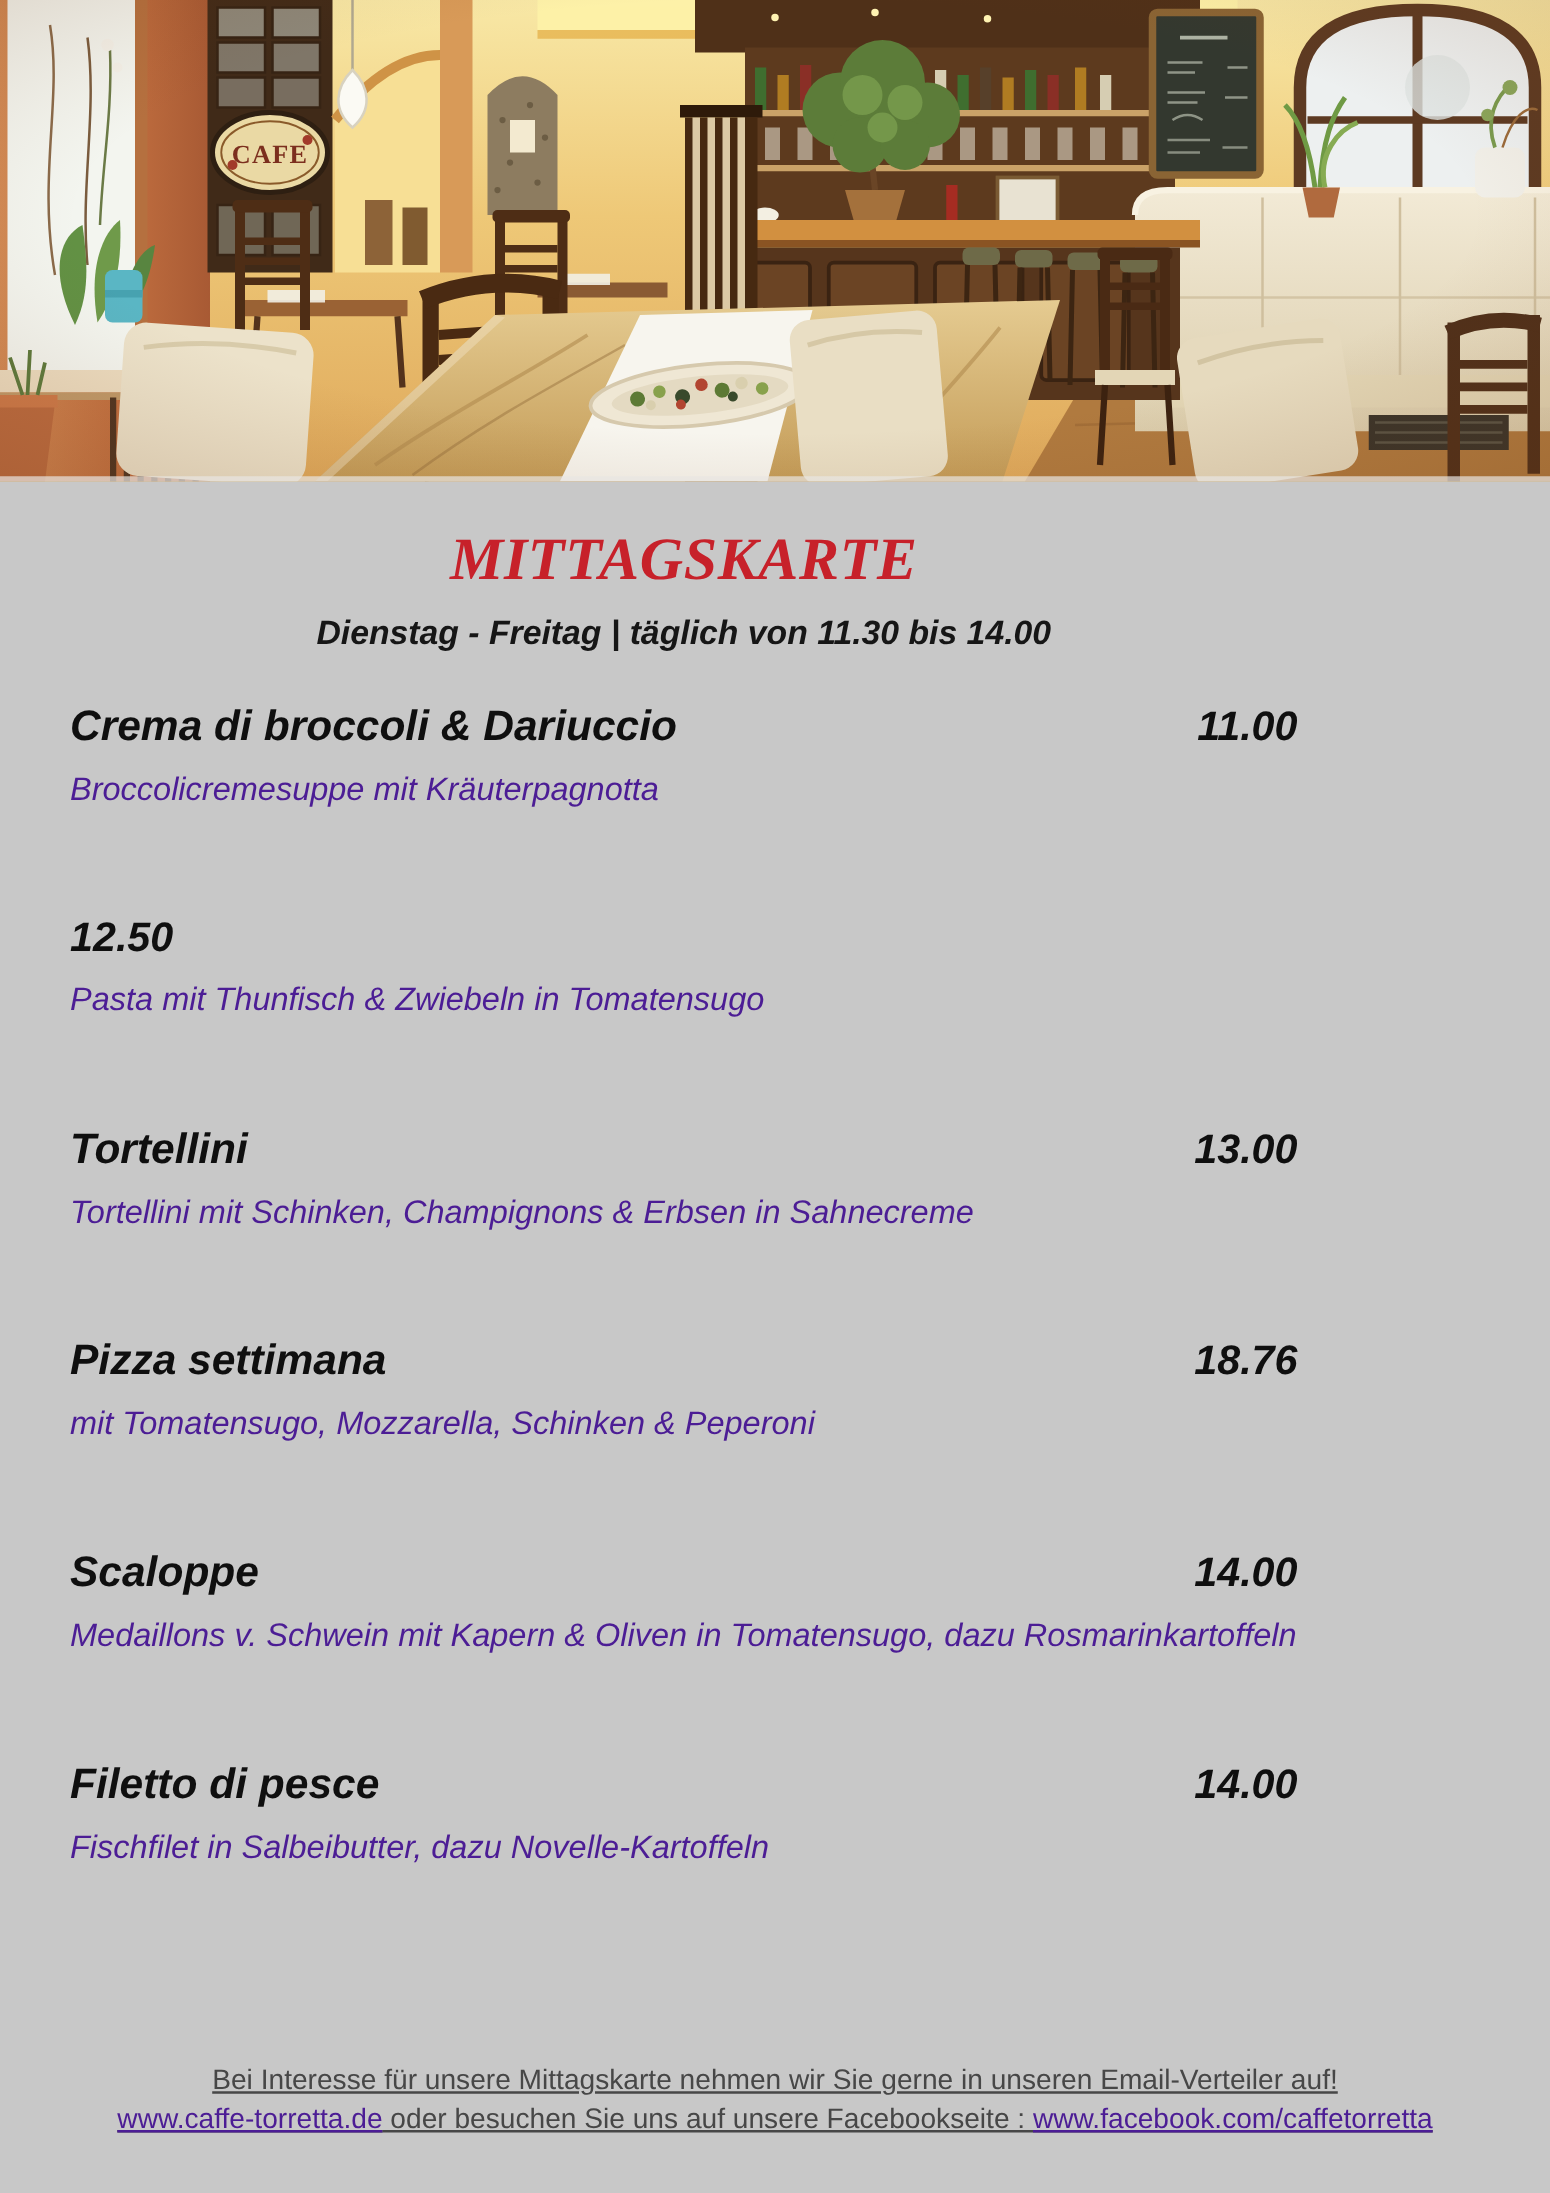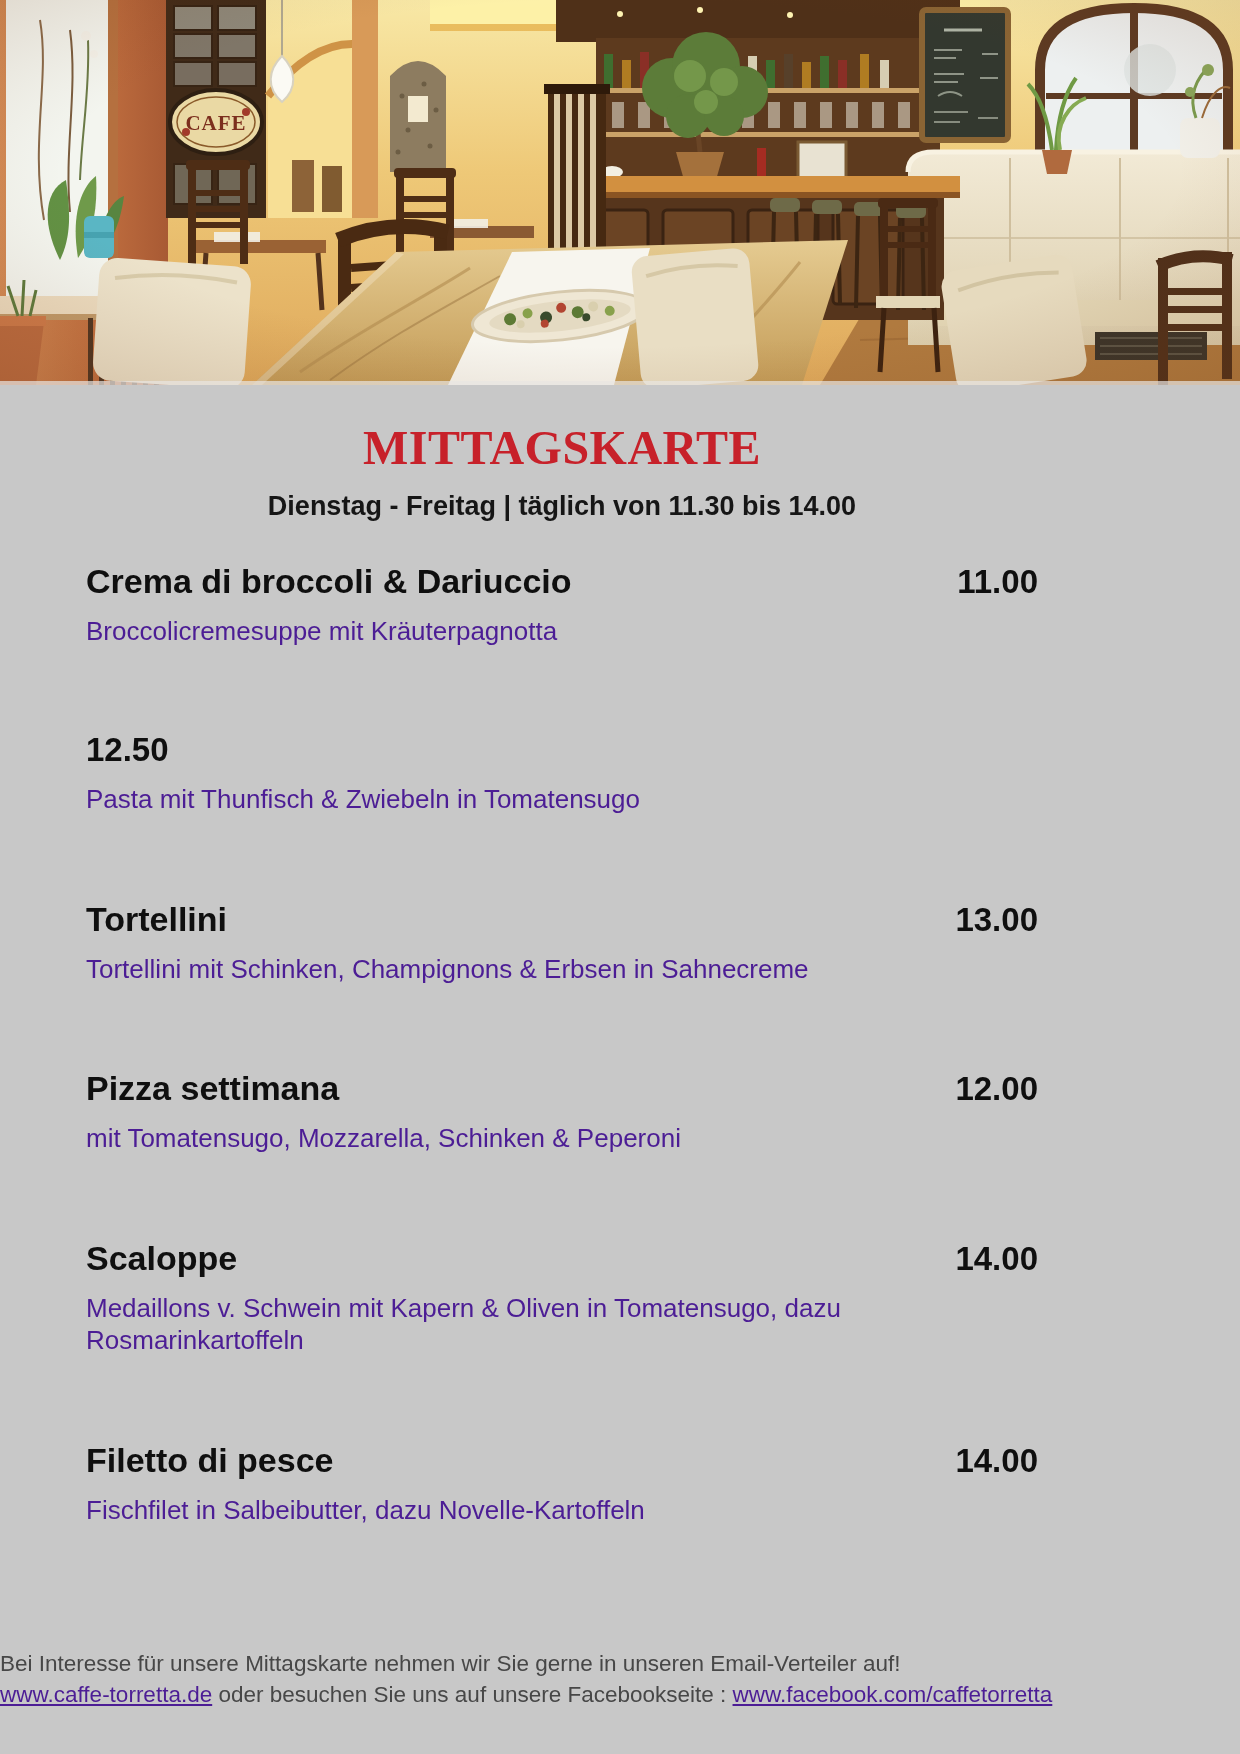--- a/index.html
+++ b/index.html
@@ -4,36 +4,36 @@
 <style>
   html,body{margin:0;padding:0;}
   body{
     width:1240px;height:1754px;
     background:#c8c8c8;
     font-family:"Liberation Sans",sans-serif;
     position:relative;overflow:hidden;
   }
   .photo{height:385px;overflow:hidden;background:#e9c173;}
   .photo svg{display:block;}
-  .content{padding:0 202px 0 86px;}
+  .content{padding:0 202px 0 56px;font-style:italic;}
   .title{
     margin-top:36px;text-align:center;
     font-family:"Liberation Serif",serif;font-weight:bold;
     font-size:48px;letter-spacing:.5px;color:#c7212a;line-height:1.12;
   }
   .subtitle{margin-top:16px;text-align:center;font-weight:bold;font-size:27px;color:#161616;line-height:1.15;}
   .menu{margin-top:40px;}
   .menu-item{margin-bottom:84px;}
   .item-row{display:flex;justify-content:space-between;align-items:baseline;}
   .item-name{font-size:34px;font-weight:bold;color:#0f0f0f;}
   .item-price{font-size:33px;font-weight:bold;color:#0f0f0f;}
   .item-desc{margin-top:14px;font-size:26px;color:#4c1d95;line-height:1.25;}
   .footer{
     position:absolute;left:0;right:0;bottom:44px;
-    font-size:22.5px;color:#474747;line-height:31px;
+    text-align:center;font-size:22.5px;color:#474747;line-height:31px;text-decoration:underline;
   }
   .footer a{color:#4c1d95;text-decoration:underline;cursor:pointer;}
 </style>
 </head>
 <body>
 
 <div class="photo">
 <svg viewBox="0 0 1240 385" width="1240" height="385" xmlns="http://www.w3.org/2000/svg">
   <defs>
     <linearGradient id="wall" x1="0" y1="0" x2="0" y2="1">
@@ -390,21 +390,21 @@
       <div class="item-row">
         <span class="item-name">Tortellini</span>
         <span class="item-price">13.00</span>
       </div>
       <div class="item-desc">Tortellini mit Schinken, Champignons &amp; Erbsen in Sahnecreme</div>
     </div>
 
     <div class="menu-item">
       <div class="item-row">
         <span class="item-name">Pizza settimana</span>
-        <span class="item-price">12.00</span>
+        <span class="item-price">18.76</span>
       </div>
       <div class="item-desc">mit Tomatensugo, Mozzarella, Schinken &amp; Peperoni</div>
     </div>
 
     <div class="menu-item">
       <div class="item-row">
         <span class="item-name">Scaloppe</span>
         <span class="item-price">14.00</span>
       </div>
       <div class="item-desc">Medaillons v. Schwein mit Kapern &amp; Oliven in Tomatensugo, dazu Rosmarinkartoffeln</div>

